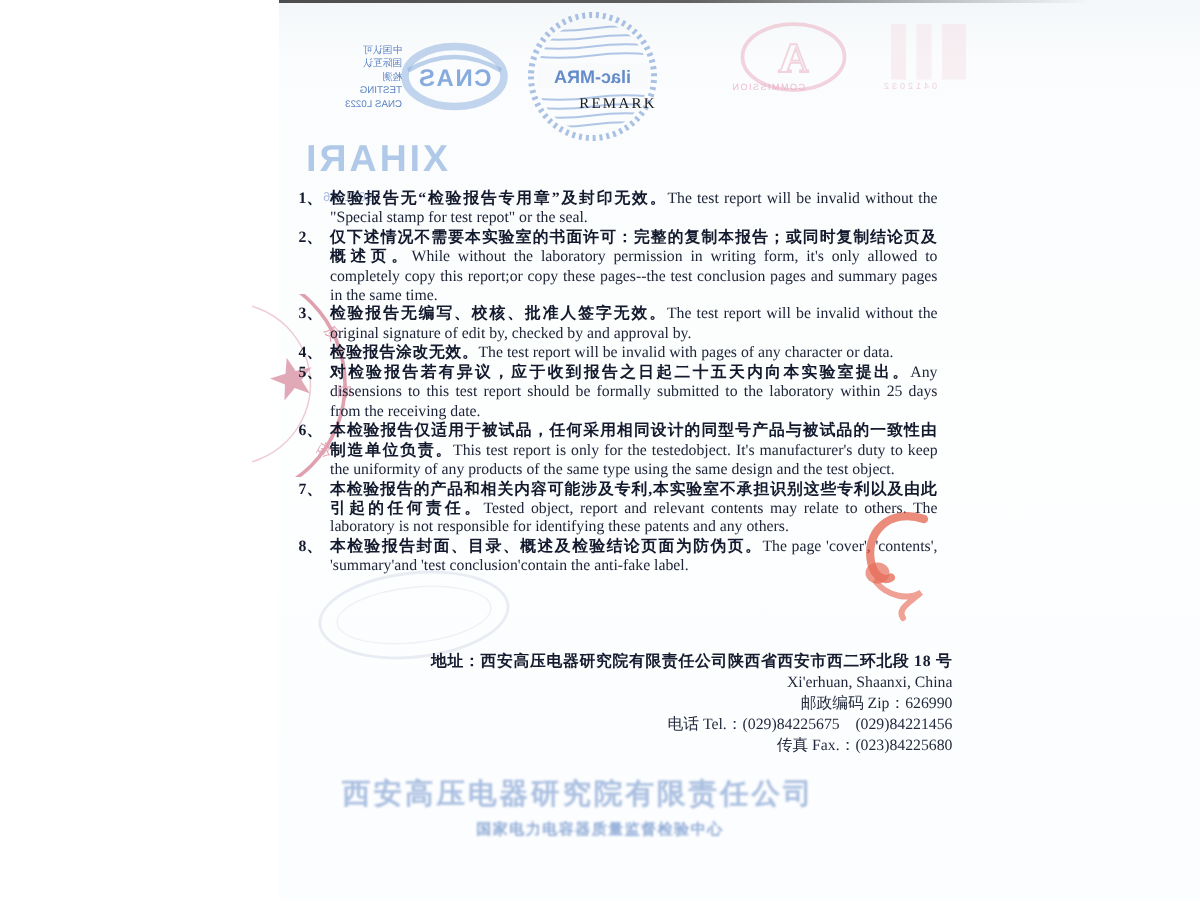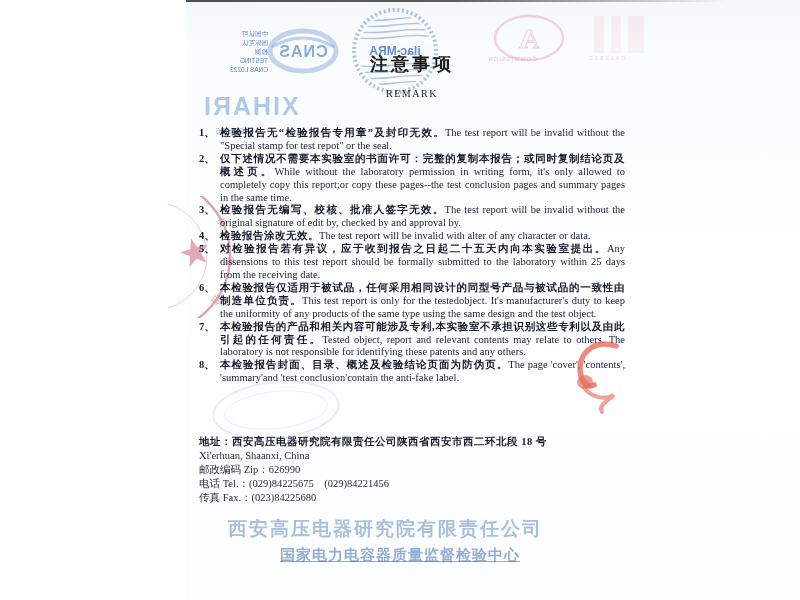--- a/index.html
+++ b/index.html
@@ -54,30 +54,30 @@
   .remark-list { position:absolute; left:199px; top:127px; width:426px;
           font-size:10.5px; line-height:12.9px; color:#1c2233; }
   .item { display:flex; margin:0; }
   .item .num { flex:0 0 21px; font-weight:bold; color:#141a2e; }
   .item .txt { flex:1; text-align:justify; }
   .cn { font-weight:bold; color:#141a2e; letter-spacing:.5px; }
   .en { font-weight:normal; color:#20263a; }
 
   
   .address-block { position:absolute; left:199px; top:435px; width:436px;
-          font-size:10.5px; line-height:14px; color:#1f2639; }
+          font-size:10.5px; line-height:14px; color:#1f2639;text-align:right; }
   .addr-cn { font-weight:bold; color:#161c30; letter-spacing:.5px; }
 
   
   .backside-1 { position:absolute; left:228px; top:516px; width:340px; text-align:left;
           font-size:19px; font-weight:bold; letter-spacing:2px;
           color:rgba(44,98,180,.40); filter:blur(.7px); }
   .backside-2 { position:absolute; left:268px; top:546px; width:264px; text-align:center;
-          font-size:15px; font-weight:bold; letter-spacing:1px;
-          color:rgba(40,94,178,.50); filter:blur(.6px);text-decoration:underline; }
+          font-size:10px; font-weight:bold; letter-spacing:1px;
+          color:rgba(40,94,178,.50); filter:blur(.6px); }
 </style>
 </head>
 <body>
 
 <div class="canvas">
   <div class="page"></div>
   <div class="page-top-edge"></div>
 
   <div class="cnas-text-block mirror">
     <div>中国认可</div>
@@ -108,21 +108,20 @@
       <path d="M0,58 Q22,55 44,58 T88,58"></path>
         <path d="M0,64 Q22,61 44,64 T88,64"></path>
       <path d="M0,70 Q22,67 44,70 T88,70"></path>
         <path d="M0,76 Q22,73 44,76 T88,76"></path>
     </g>
     <rect x="7" y="35" width="74" height="17" fill="#f8fafc"></rect>
     <text x="44" y="48" text-anchor="middle" font-family="Liberation Sans, sans-serif" font-size="12" font-weight="bold" fill="#4a78c2">ilac-MRA</text>
   </svg>
 
   <div class="title-block">
-    <div class="title-cn">注意事项</div>
     <div class="title-en">REMARK</div>
   </div>
 
   <svg class="a-stamp mirror" width="74" height="50" viewBox="0 0 74 50">
     <ellipse cx="37" cy="25" rx="34" ry="22" fill="none" stroke="#ecb3c3" stroke-width="2.5"></ellipse>
     <text x="37" y="35" text-anchor="middle" font-family="Liberation Serif, serif" font-size="28" font-weight="bold" fill="none" stroke="#ecb3c3" stroke-width="1.2">A</text>
   </svg>
   <div class="a-stamp-sub mirror">COMMISSION</div>
 
   <svg class="faint-stamp" width="66" height="44" viewBox="0 0 66 44">
@@ -152,21 +151,21 @@
       <div class="item">
         <span class="num">2、</span>
         <span class="txt"><span class="cn">仅下述情况不需要本实验室的书面许可：完整的复制本报告；或同时复制结论页及概述页。</span><span class="en">While without the laboratory permission in writing form, it's only allowed to completely copy this report;or copy these pages--the test conclusion pages and summary pages in the same time.</span></span>
       </div>
       <div class="item">
         <span class="num">3、</span>
         <span class="txt"><span class="cn">检验报告无编写、校核、批准人签字无效。</span><span class="en">The test report will be invalid without the original signature of edit by, checked by and approval by.</span></span>
       </div>
       <div class="item">
         <span class="num">4、</span>
-        <span class="txt"><span class="cn">检验报告涂改无效。</span><span class="en">The test report will be invalid with alter of any character or data.</span></span>
+        <span class="txt"><span class="cn">检验报告涂改无效。</span><span class="en">The test report will be invalid with pages of any character or data.</span></span>
       </div>
       <div class="item">
         <span class="num">5、</span>
         <span class="txt"><span class="cn">对检验报告若有异议，应于收到报告之日起二十五天内向本实验室提出。</span><span class="en">Any dissensions to this test report should be formally submitted to the laboratory within 25 days from the receiving date.</span></span>
       </div>
       <div class="item">
         <span class="num">6、</span>
         <span class="txt"><span class="cn">本检验报告仅适用于被试品，任何采用相同设计的同型号产品与被试品的一致性由制造单位负责。</span><span class="en">This test report is only for the testedobject. It's manufacturer's duty to keep the uniformity of any products of the same type using the same design and the test object.</span></span>
       </div>
       <div class="item">

